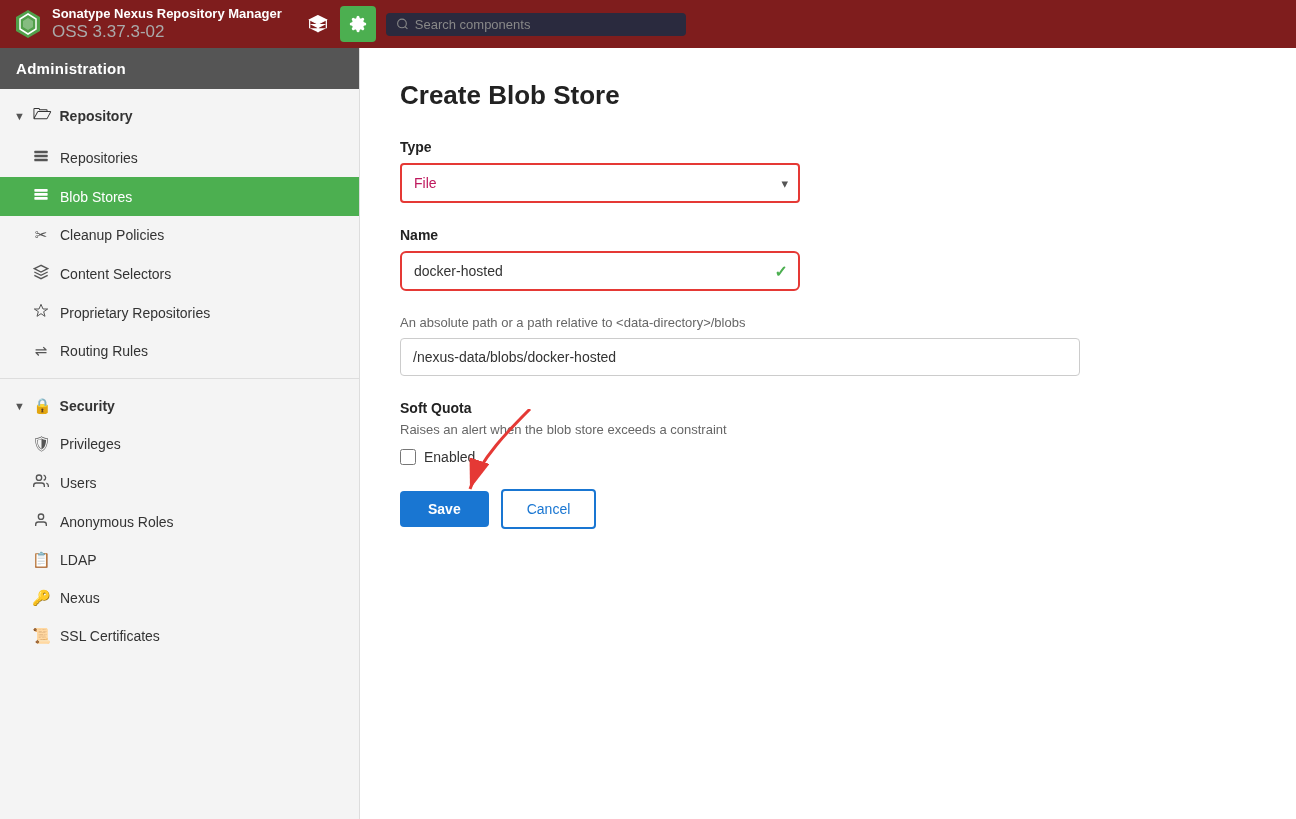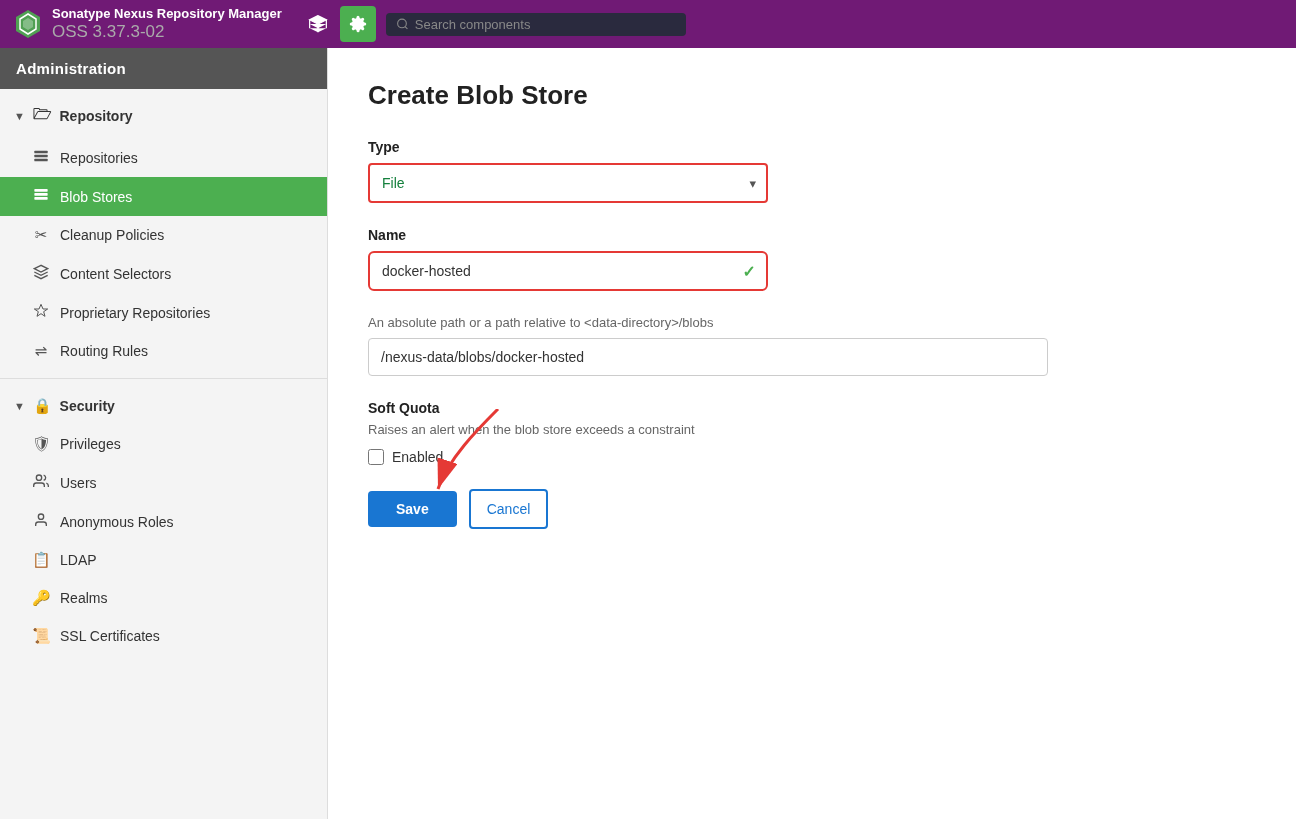--- a/index.html
+++ b/index.html
@@ -2,21 +2,21 @@
 <html><head>
   <meta charset="utf-8">
   <style>
     * { box-sizing: border-box; margin: 0; padding: 0; }
     body { font-family: Arial, sans-serif; font-size: 14px; background: #f4f4f4; overflow: hidden; }
 
     
     .navbar {
       display: flex;
       align-items: center;
-      background: #701a75;
+      background: #7f1d1d;
       height: 48px;
       padding: 0 12px;
       gap: 10px;
     }
     .navbar-brand {
       display: flex;
       align-items: center;
       gap: 8px;
       color: white;
     }
@@ -55,21 +55,21 @@
       font-size: 13px;
       width: 100%;
     }
     .search-bar input::placeholder { color: #888; }
 
     
     .app-body { display: flex; height: calc(819px - 48px); }
 
     
     .sidebar {
-      width: 328px;
+      width: 360px;
       background: #f4f4f4;
       border-right: 1px solid #ddd;
       display: flex;
       flex-direction: column;
       overflow: hidden;
     }
     .sidebar-header {
       background: #555;
       color: white;
       padding: 12px 16px;
@@ -146,21 +146,21 @@
       width: 400px;
     }
     .select-wrapper select {
       width: 100%;
       padding: 10px 36px 10px 12px;
       font-size: 14px;
       border: 2px solid #e53935;
       border-radius: 4px;
       appearance: none;
       background: white;
-      color: #15803d;
+      color: #be185d;
       cursor: pointer;
       outline: none;
     }
     .select-arrow {
       position: absolute;
       right: 12px;
       top: 50%;
       transform: translateY(-50%);
       pointer-events: none;
       color: #555;
@@ -233,21 +233,21 @@
       padding: 10px 28px;
       border-radius: 4px;
       font-size: 14px;
       font-weight: bold;
       cursor: pointer;
     }
     .btn-cancel {
       background: white;
       color: #1976d2;
       border: 2px solid #1976d2;
-      padding: 10px 16px;
+      padding: 10px 24px;
       border-radius: 4px;
       font-size: 14px;
       cursor: pointer;
     }
 
     
     .sidebar-content::-webkit-scrollbar { width: 6px; }
     .sidebar-content::-webkit-scrollbar-track { background: #f4f4f4; }
     .sidebar-content::-webkit-scrollbar-thumb { background: #bbb; border-radius: 3px; }
   </style>
@@ -383,21 +383,21 @@
               </svg>
           </span>
           <span>Anonymous Roles</span>
         </div>
         <div class="sidebar-item">
           <span class="item-icon">📋</span>
           <span>LDAP</span>
         </div>
         <div class="sidebar-item">
           <span class="item-icon">🔑</span>
-          <span>Realms</span>
+          <span>Nexus</span>
         </div>
         <div class="sidebar-item">
           <span class="item-icon">📜</span>
           <span>SSL Certificates</span>
         </div>
       </div>
 
     </div>
   </div>
 

